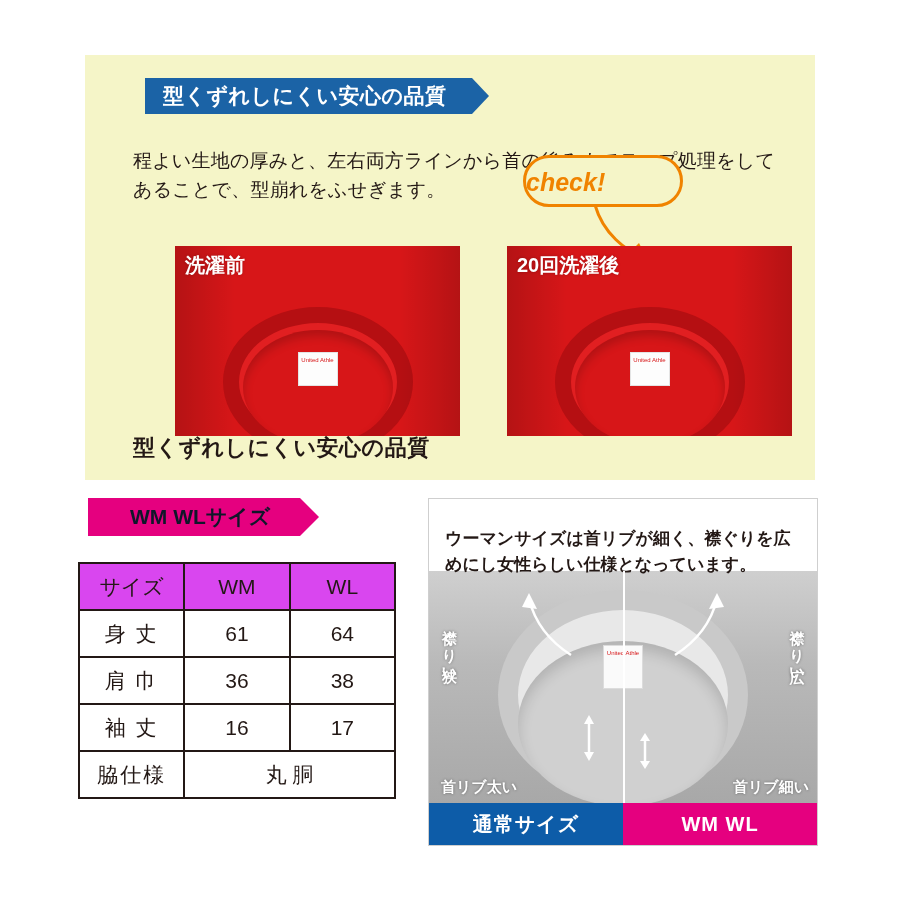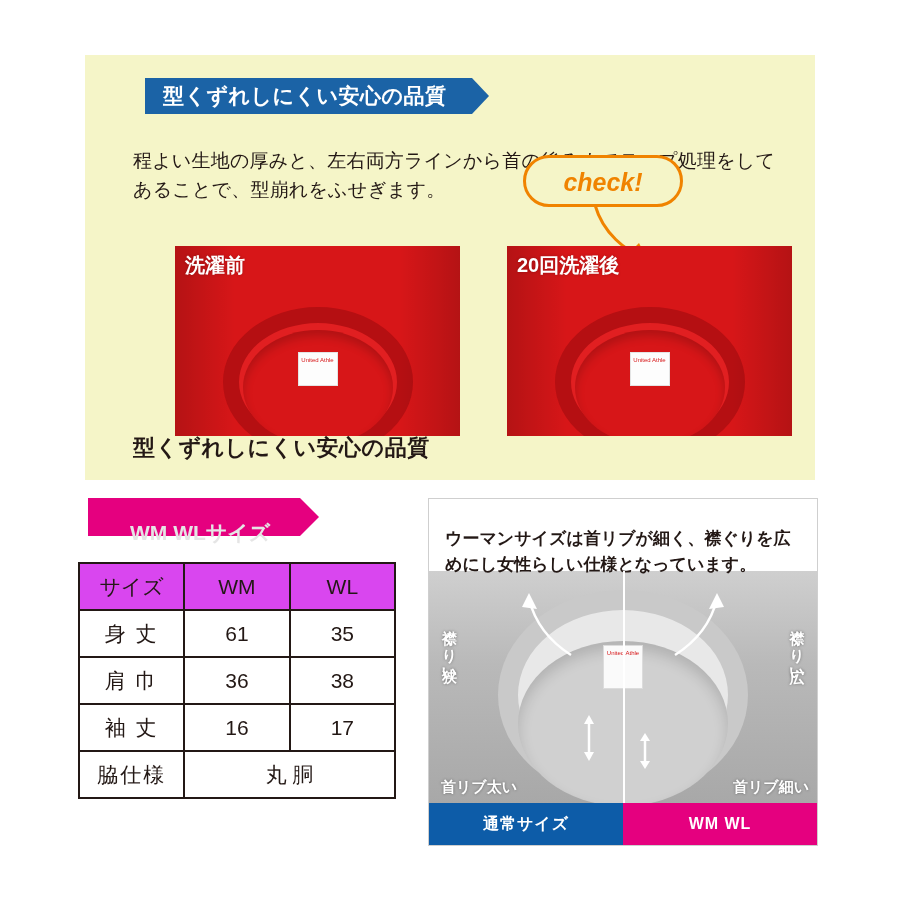--- a/index.html
+++ b/index.html
@@ -70,21 +70,20 @@
     left: 438px;
     top: 100px;
     width: 160px;
     height: 52px;
     border: 3px solid #f08300;
     border-radius: 26px;
     color: #f08300;
     font-size: 25px;
     font-weight: bold;
     font-style: italic;
-    text-align: center;
     line-height: 48px;
     background: #f5f5c8;
   }
   .check-tail {
     position: absolute;
     left: 500px;
     top: 148px;
     width: 0; height: 0;
   }
   .check-tail svg { display:block; }
@@ -164,25 +163,25 @@
     letter-spacing: 0.5px;
   }
 
   
   .size-banner {
     position: absolute;
     left: 88px;
     top: 498px;
     height: 38px;
     background: #e5007f;
-    color: #e5e5e5;
+    color: #0f172a;
     font-size: 21px;
     font-weight: bold;
     line-height: 38px;
-    padding: 16px 30px 0 42px;
+    padding: 0 30px 0 42px;
   }
   .size-banner::after {
     content: "";
     position: absolute;
     right: -19px; top: 0;
     border-left: 19px solid #e5007f;
     border-top: 19px solid transparent;
     border-bottom: 19px solid transparent;
   }
 
@@ -311,21 +310,21 @@
 
   .fig-footer {
     position: absolute;
     left: 0; right: 0; bottom: 0;
     height: 42px;
     display: flex;
   }
   .fig-footer div {
     flex: 1;
     color: #ffffff;
-    font-size: 16px;
+    font-size: 20px;
     font-weight: bold;
     display: flex;
     align-items: center;
     justify-content: center;
     letter-spacing: 1px;
   }
   .ff-normal { background: #0d5ca8; }
   .ff-wm { background: #e5007f; }
 </style>
 </head>
@@ -373,21 +372,21 @@
     <tr>
       <th>サイズ</th>
       <th>WM</th>
       <th>WL</th>
     </tr>
   </thead>
   <tbody>
     <tr>
       <td class="rowhead">身 丈</td>
       <td class="val">61</td>
-      <td class="val">35</td>
+      <td class="val">64</td>
     </tr>
     <tr>
       <td class="rowhead">肩 巾</td>
       <td class="val">36</td>
       <td class="val">38</td>
     </tr>
     <tr>
       <td class="rowhead">袖 丈</td>
       <td class="val">16</td>
       <td class="val">17</td>

